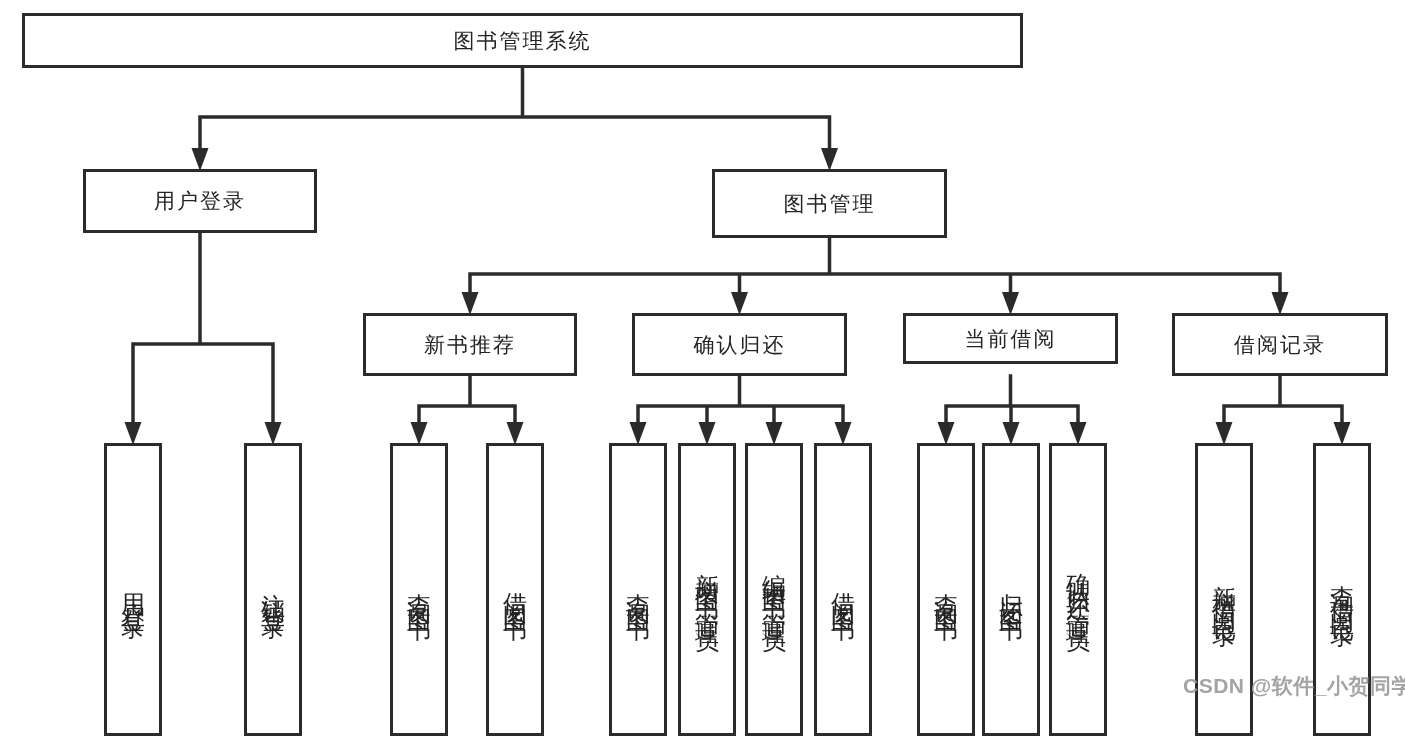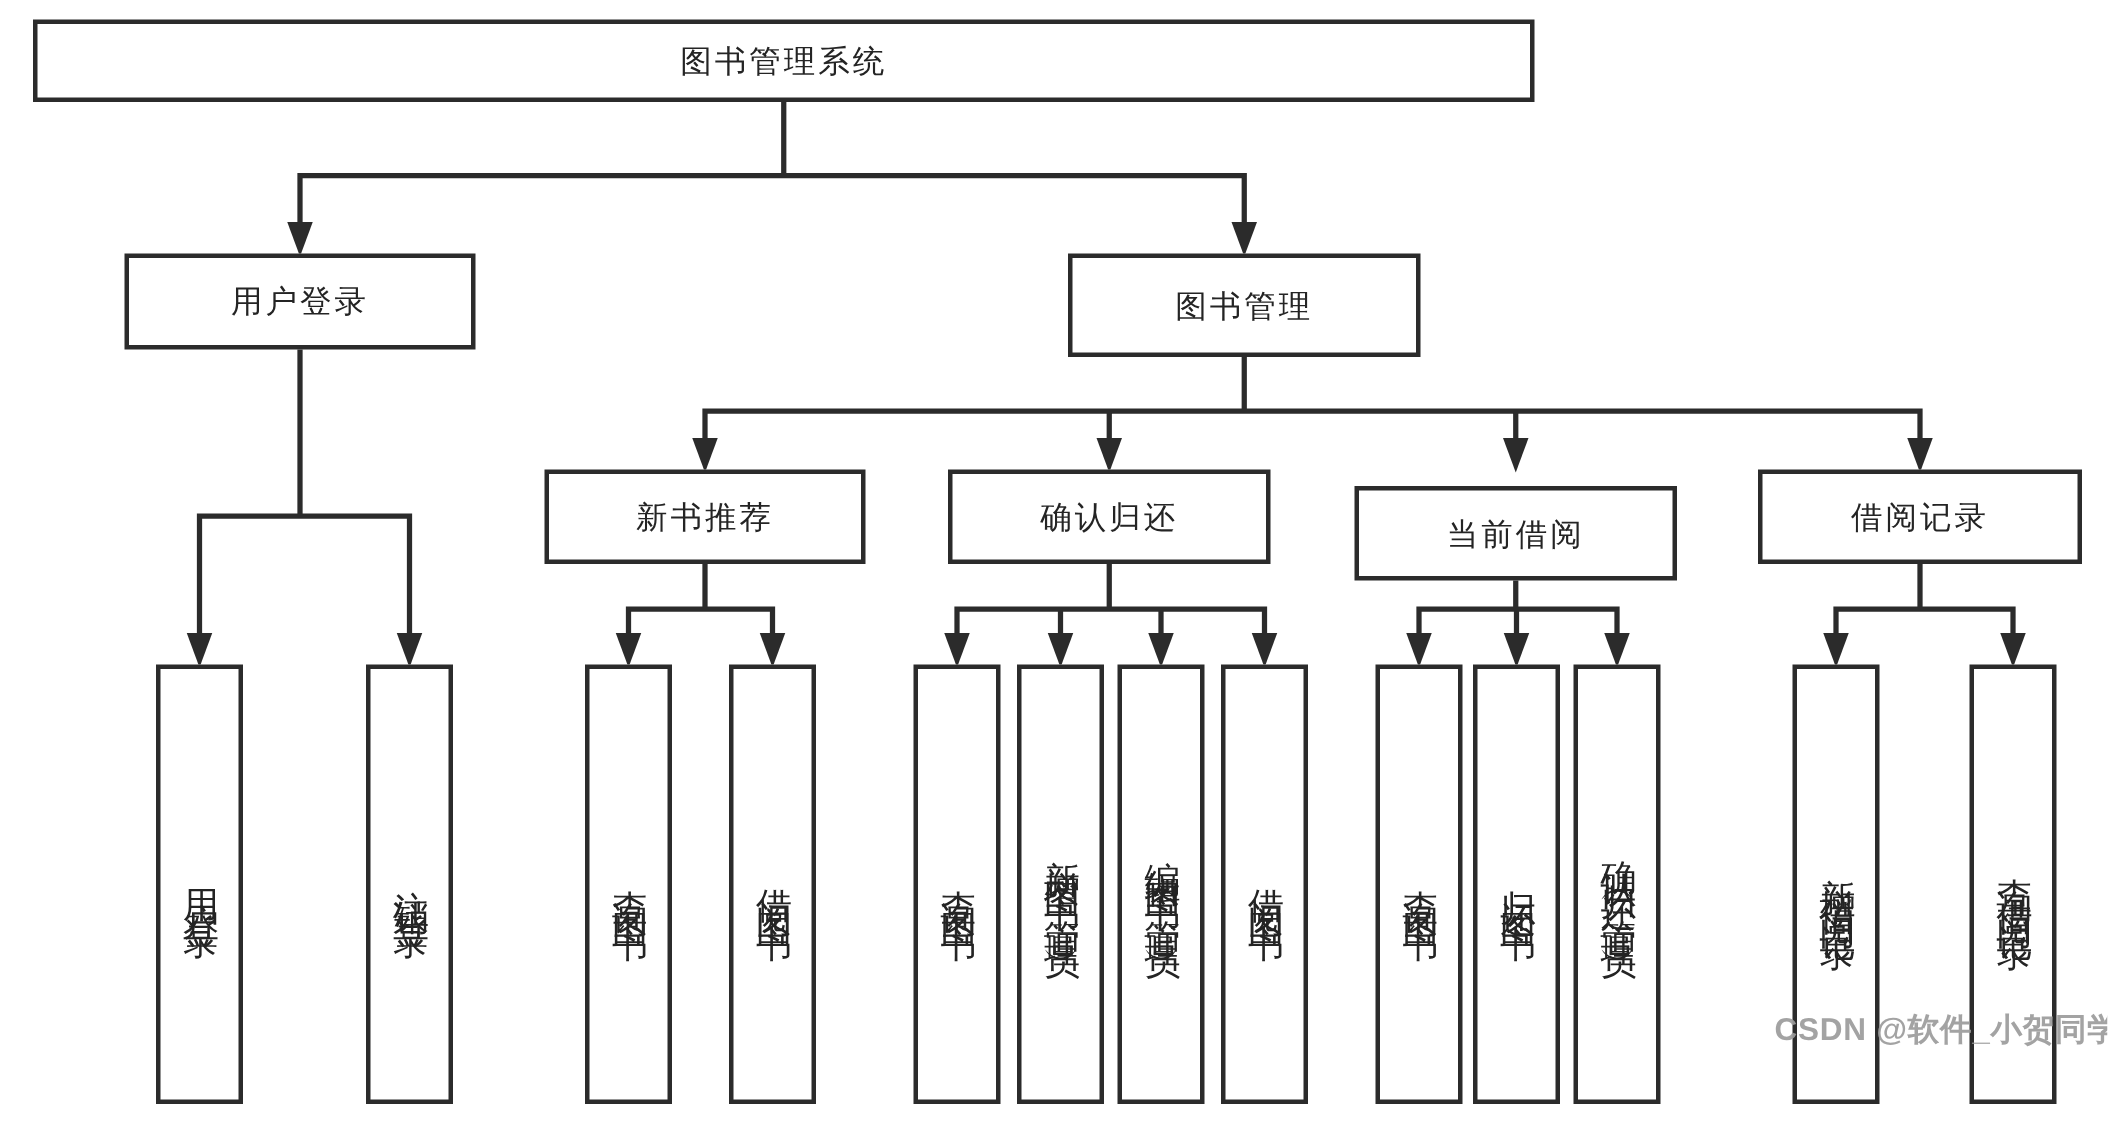--- a/index.html
+++ b/index.html
@@ -88,21 +88,21 @@
     </div>
     <div class="node" style="left: 712px; top: 169px; width: 235px; height: 69px;">
       <span class="lbl">图书管理</span>
     </div>
     <div class="node" style="left: 363px; top: 313px; width: 214px; height: 63px;">
       <span class="lbl">新书推荐</span>
     </div>
     <div class="node" style="left: 632px; top: 313px; width: 215px; height: 63px;">
       <span class="lbl">确认归还</span>
     </div>
-    <div class="node" style="left: 903px; top: 324px; width: 215px; height: 63px;">
+    <div class="node" style="left: 903px; top: 313px; width: 215px; height: 51px;">
       <span class="lbl">当前借阅</span>
     </div>
     <div class="node" style="left: 1172px; top: 313px; width: 216px; height: 63px;">
       <span class="lbl">借阅记录</span>
     </div>
     <div class="node vert" style="left: 104px; top: 443px; width: 58px; height: 293px;">
       <span class="lbl">用户登录</span>
     </div>
     <div class="node vert" style="left: 244px; top: 443px; width: 58px; height: 293px;">
       <span class="lbl">注销登录</span>

